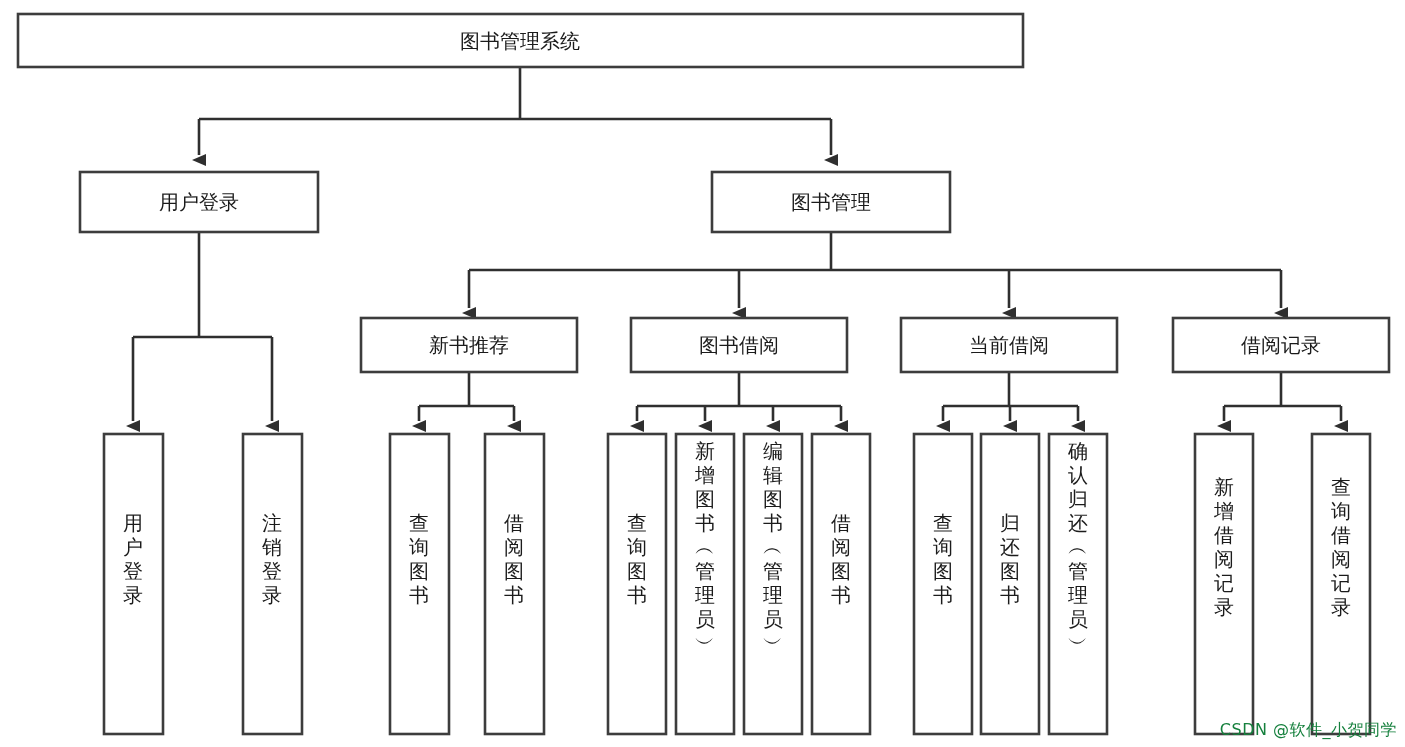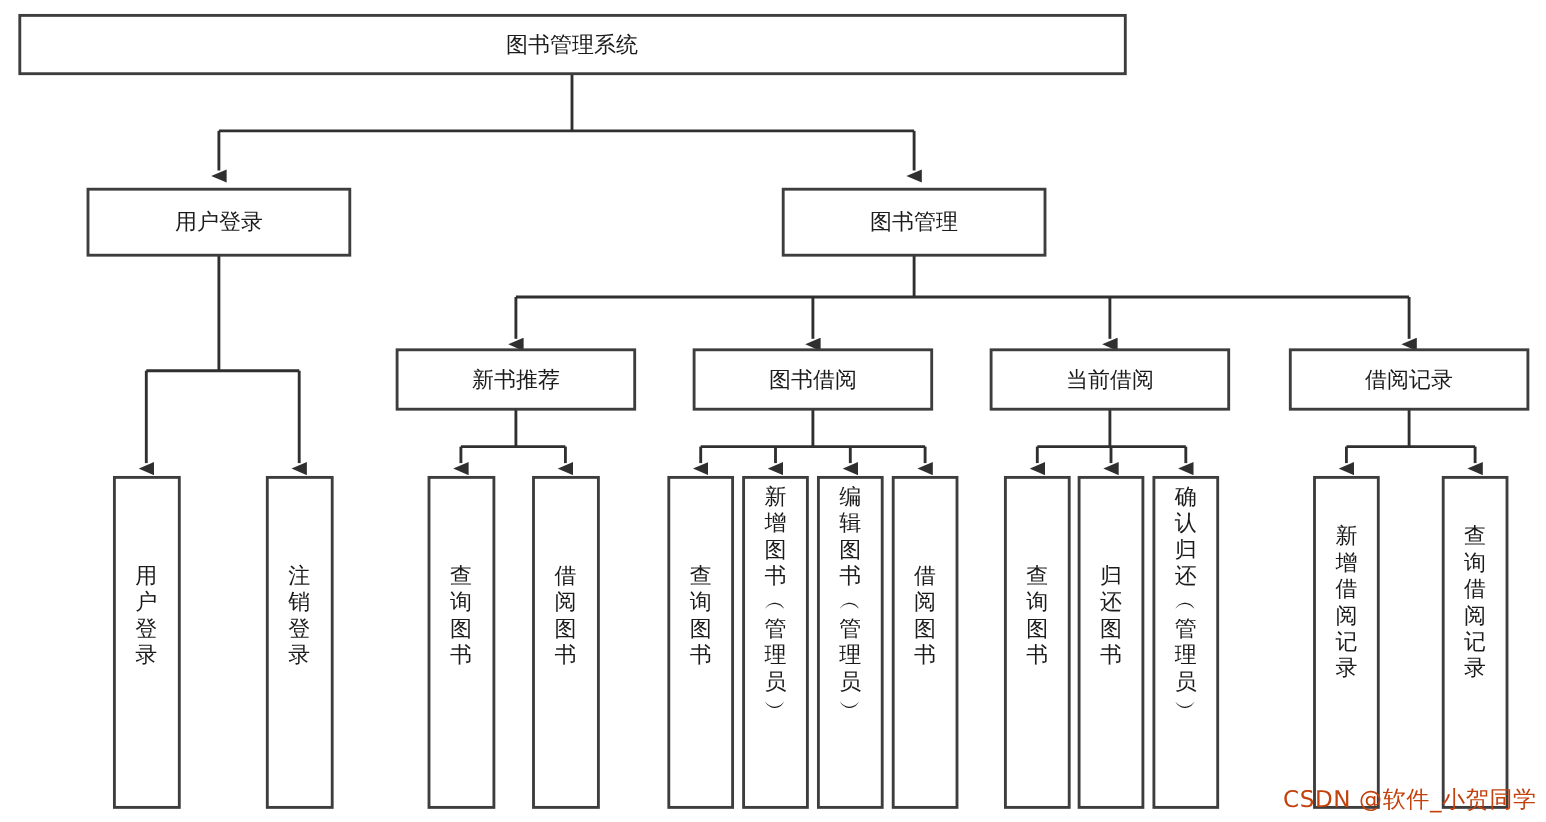--- a/index.html
+++ b/index.html
@@ -55,22 +55,22 @@
     font-family: "DejaVu Sans", "Liberation Sans", sans-serif;
     font-size: 20px;
     fill: #1b1b1b;
     text-anchor: middle;
   }
   .watermark {
     position: absolute;
     right: 8px;
     bottom: 6px;
     font-family: "DejaVu Sans", "Liberation Sans", sans-serif;
-    font-size: 21px;
-    color: #c2410c;
+    font-size: 16px;
+    color: #15803d;
     white-space: nowrap;
     letter-spacing: 0.5px;
     pointer-events: none;
   }
 </style>
 </head>
 <body>
 
 <div id="diagram-root">
 

